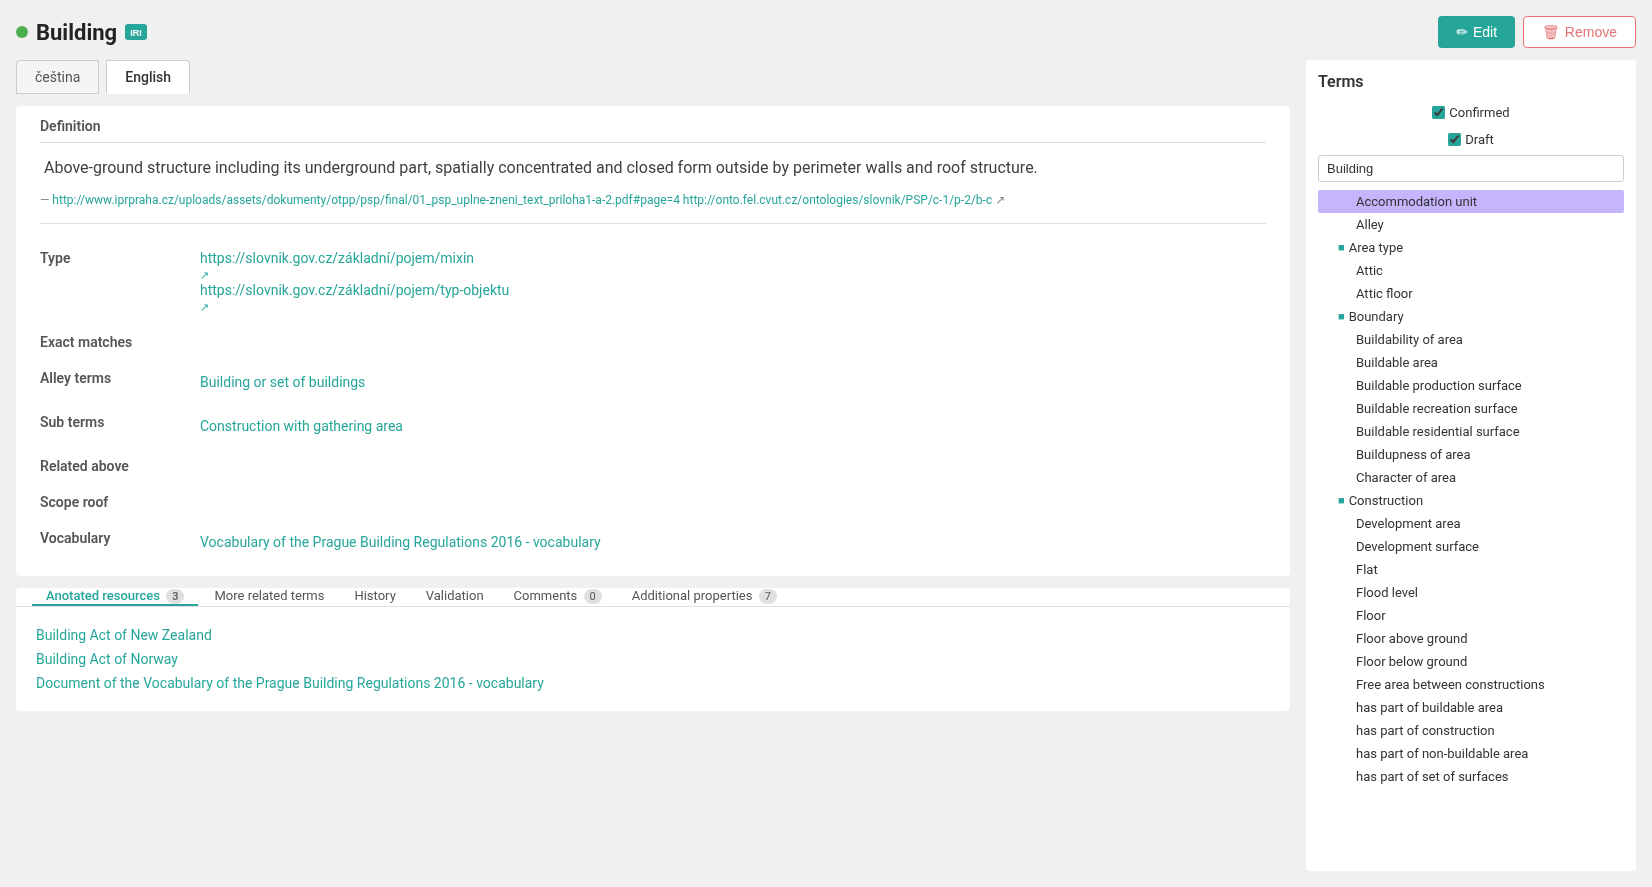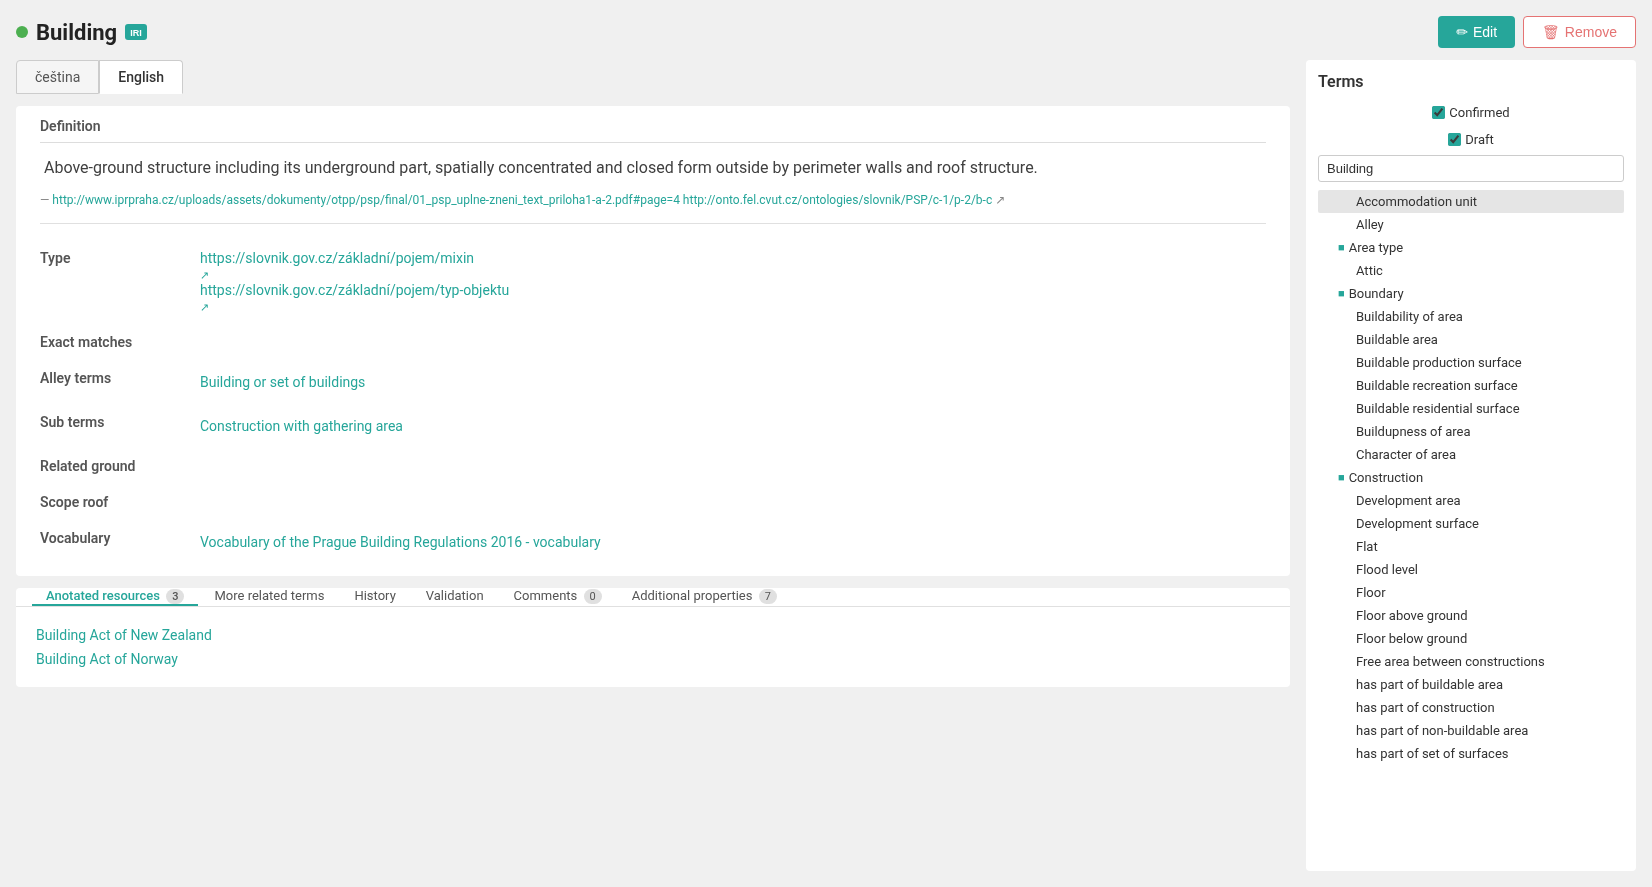--- a/index.html
+++ b/index.html
@@ -88,21 +88,21 @@
       width: 330px;
       background: white;
       border-radius: 4px;
       padding: 12px;
       display: flex;
       flex-direction: column;
     }
     
     .tabs {
       display: flex;
-      gap: 0;
+      gap: 7px;
     }
     .tab {
       padding: 8px 18px;
       cursor: pointer;
       border: 1px solid #ccc;
       background: #f5f5f5;
       font-size: 14px;
       color: #555;
     }
     .tab.active {
@@ -257,21 +257,21 @@
     .term-item {
       padding: 4px 8px;
       font-size: 13px;
       cursor: pointer;
       color: #333;
       display: flex;
       align-items: center;
       gap: 4px;
     }
     .term-item.highlighted {
-      background: #e5e5e5;
+      background: #c4b5fd;
       border-radius: 2px;
     }
     .term-item.indented {
       padding-left: 20px;
     }
     .expand-icon {
       color: #26a69a;
       font-size: 11px;
       cursor: pointer;
       font-weight: bold;
@@ -346,21 +346,21 @@
               <a class="annotated-link">Building or set of buildings</a>
             </td>
           </tr>
           <tr>
             <td>Sub terms</td>
             <td>
               <a class="annotated-link">Construction with gathering area</a>
             </td>
           </tr>
           <tr>
-            <td>Related ground</td>
+            <td>Related above</td>
             <td></td>
           </tr>
           <tr>
             <td>Scope roof</td>
             <td></td>
           </tr>
           <tr>
             <td>Vocabulary</td>
             <td>
               <a class="annotated-link">Vocabulary of the Prague Building Regulations 2016 - vocabulary</a>
@@ -390,20 +390,21 @@
             <span class="badge">0</span>
           </div>
           <div class="bottom-tab">
             <span>Additional properties</span>
             <span class="badge">7</span>
           </div>
         </div>
         <div class="bottom-tab-content">
           <a class="annotated-link">Building Act of New Zealand</a>
           <a class="annotated-link">Building Act of Norway</a>
+          <a class="annotated-link">Document of the Vocabulary of the Prague Building Regulations 2016 - vocabulary</a>
         </div>
       </div>
     </div>
 
     <div class="right-panel">
       <div class="terms-header">Terms</div>
       <div class="terms-filters">
         <label>
           <input type="checkbox" checked="" style="">
           <span>Confirmed</span>
@@ -428,20 +429,24 @@
           </div>
           <div class="term-item indented">
             <span class="expand-icon">■</span>
             <span>Area type</span>
           </div>
           <div class="term-item indented">
             <span style="width: 14px; display: inline-block;"></span>
             <span>Attic</span>
           </div>
           <div class="term-item indented">
+            <span style="width: 14px; display: inline-block;"></span>
+            <span>Attic floor</span>
+          </div>
+          <div class="term-item indented">
             <span class="expand-icon">■</span>
             <span>Boundary</span>
           </div>
           <div class="term-item indented">
             <span style="width: 14px; display: inline-block;"></span>
             <span>Buildability of area</span>
           </div>
           <div class="term-item indented">
             <span style="width: 14px; display: inline-block;"></span>
             <span>Buildable area</span>

